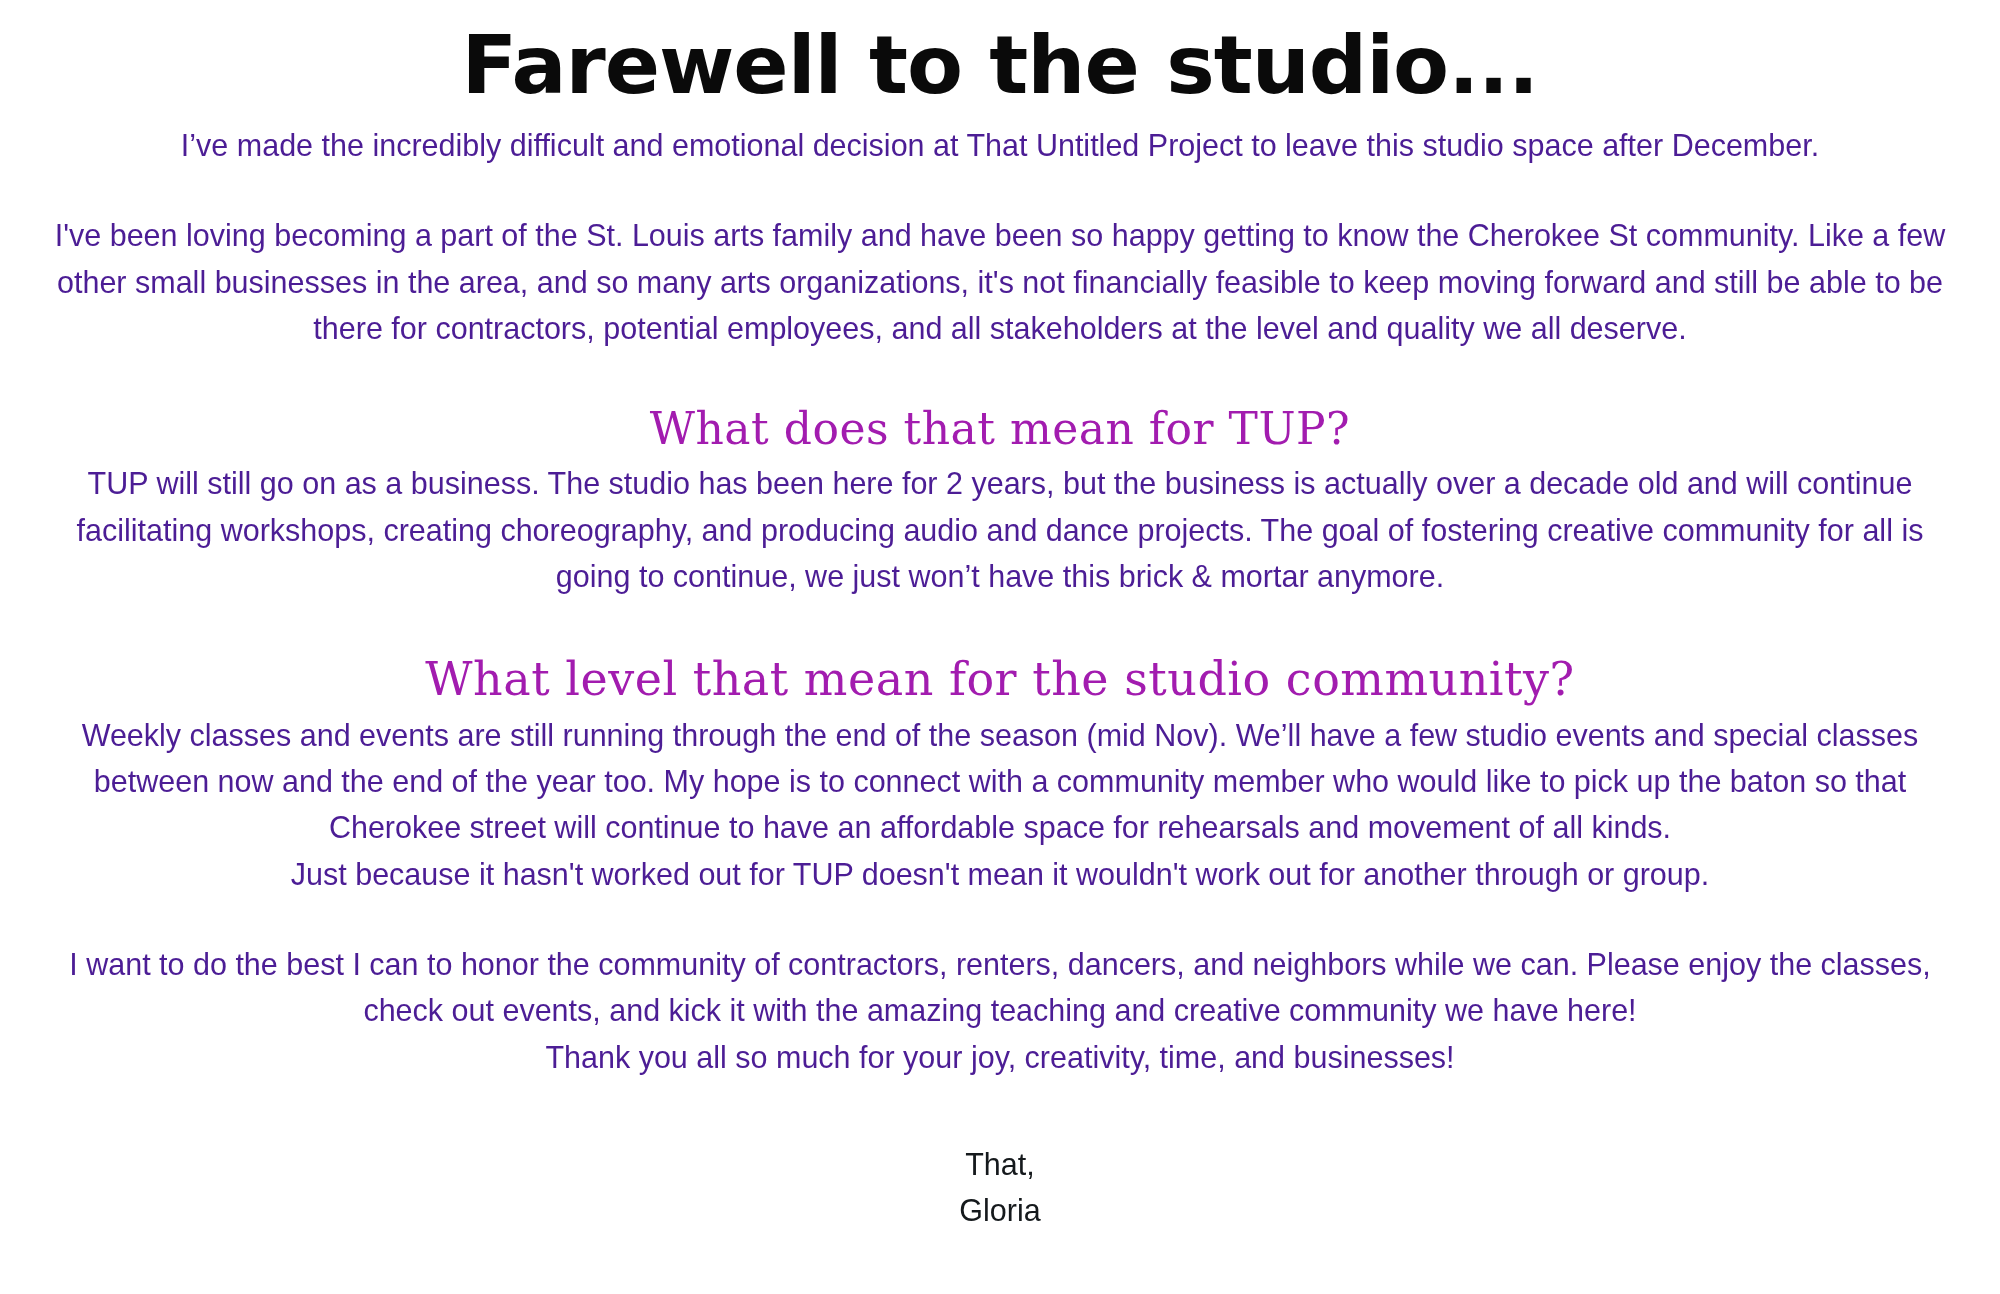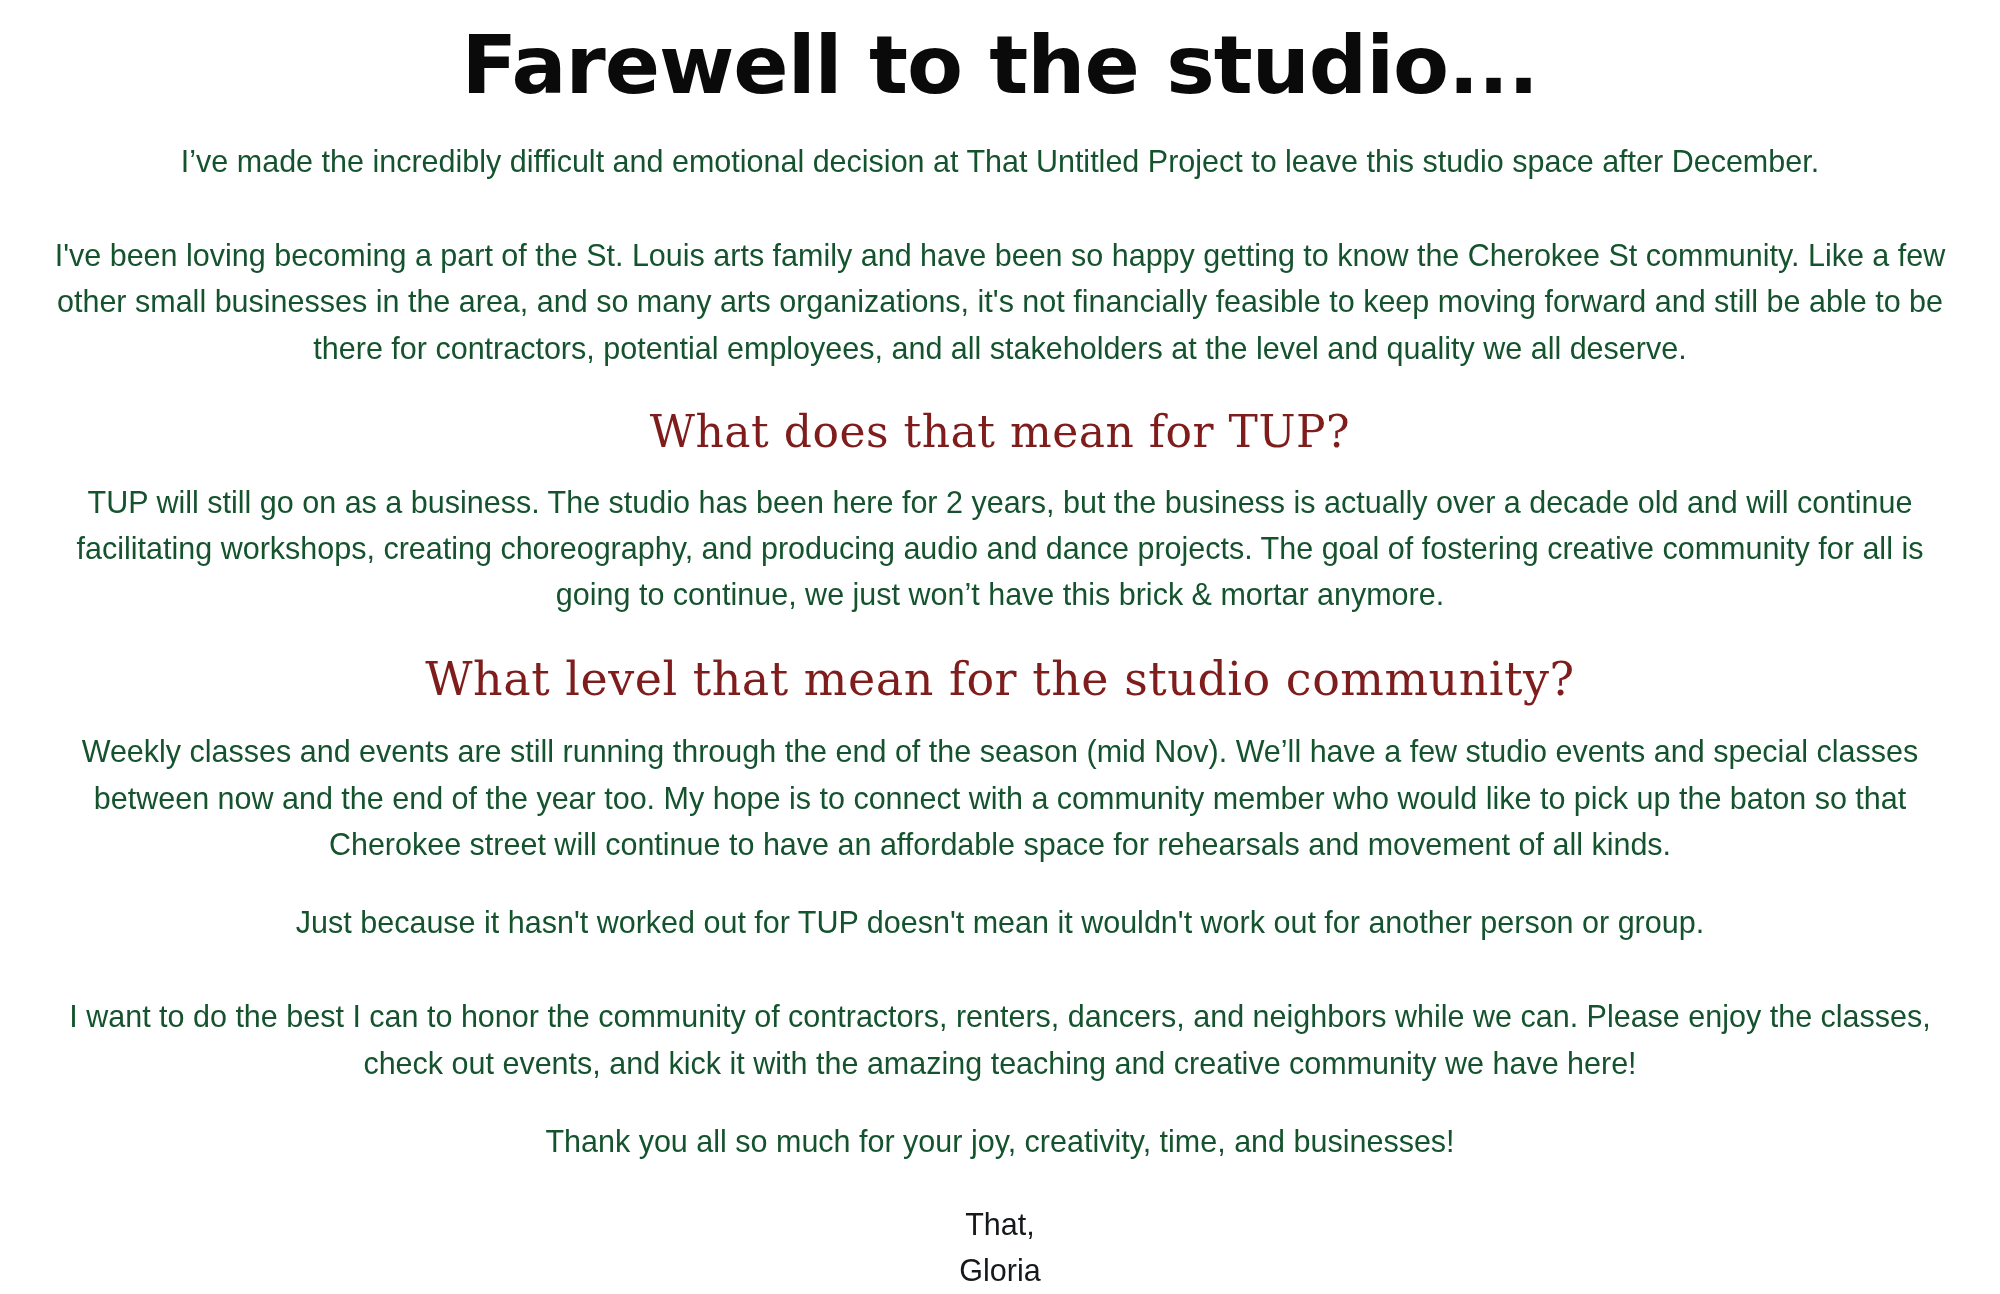--- a/index.html
+++ b/index.html
@@ -32,32 +32,32 @@
     text-align: center;
     color: #0a0a0a;
     margin: 6px 0 14px 0;
     transform: scaleX(1.02);
   }
   .para {
     width: 1930px;
     text-align: center;
     font-size: 30.5px;
     line-height: 1.52;
-    color: #14532d;
-    margin: 16px;
+    color: #4c1d95;
+    margin: 0;
   }
   .gap-md { height: 44px; }
   .gap-lg { height: 52px; }
   .gap-xl { height: 62px; }
   .heading {
     font-family: "DejaVu Serif", serif;
     font-size: 44px;
     font-weight: 400;
     text-align: center;
-    color: #7f1d1d;
+    color: #a21caf;
     margin: 0 0 6px 0;
     letter-spacing: 0.5px;
   }
   .heading.wide {
     font-size: 46px;
   }
   .signoff {
     text-align: center;
     font-size: 30.5px;
     line-height: 1.5;
@@ -83,21 +83,21 @@
   <h2 class="heading">What does that mean for TUP?</h2>
 
   <p class="para narrow">TUP will still go on as a business. The studio has been here for 2 years, but the business is actually over a decade old and will continue facilitating workshops, creating choreography, and producing audio and dance projects. The goal of fostering creative community for all is going to continue, we just won’t have this brick &amp; mortar anymore.</p>
 
   <div class="gap-lg"></div>
 
   <h2 class="heading wide">What level that mean for the studio community?</h2>
 
   <p class="para">Weekly classes and events are still running through the end of the season (mid Nov). We’ll have a few studio events and special classes between now and the end of the year too. My hope is to connect with a community member who would like to pick up the baton so that Cherokee street will continue to have an affordable space for rehearsals and movement of all kinds.</p>
 
-  <p class="para">Just because it hasn't worked out for TUP doesn't mean it wouldn't work out for another person or group.</p>
+  <p class="para">Just because it hasn't worked out for TUP doesn't mean it wouldn't work out for another through or group.</p>
 
   <div class="gap-md"></div>
 
   <p class="para">I want to do the best I can to honor the community of contractors, renters, dancers, and neighbors while we can. Please enjoy the classes, check out events, and kick it with the amazing teaching and creative community we have here!</p>
 
   <p class="para">Thank you all so much for your joy, creativity, time, and businesses!</p>
 
   <div class="gap-xl"></div>
 
   <div class="signoff">That,</div>

